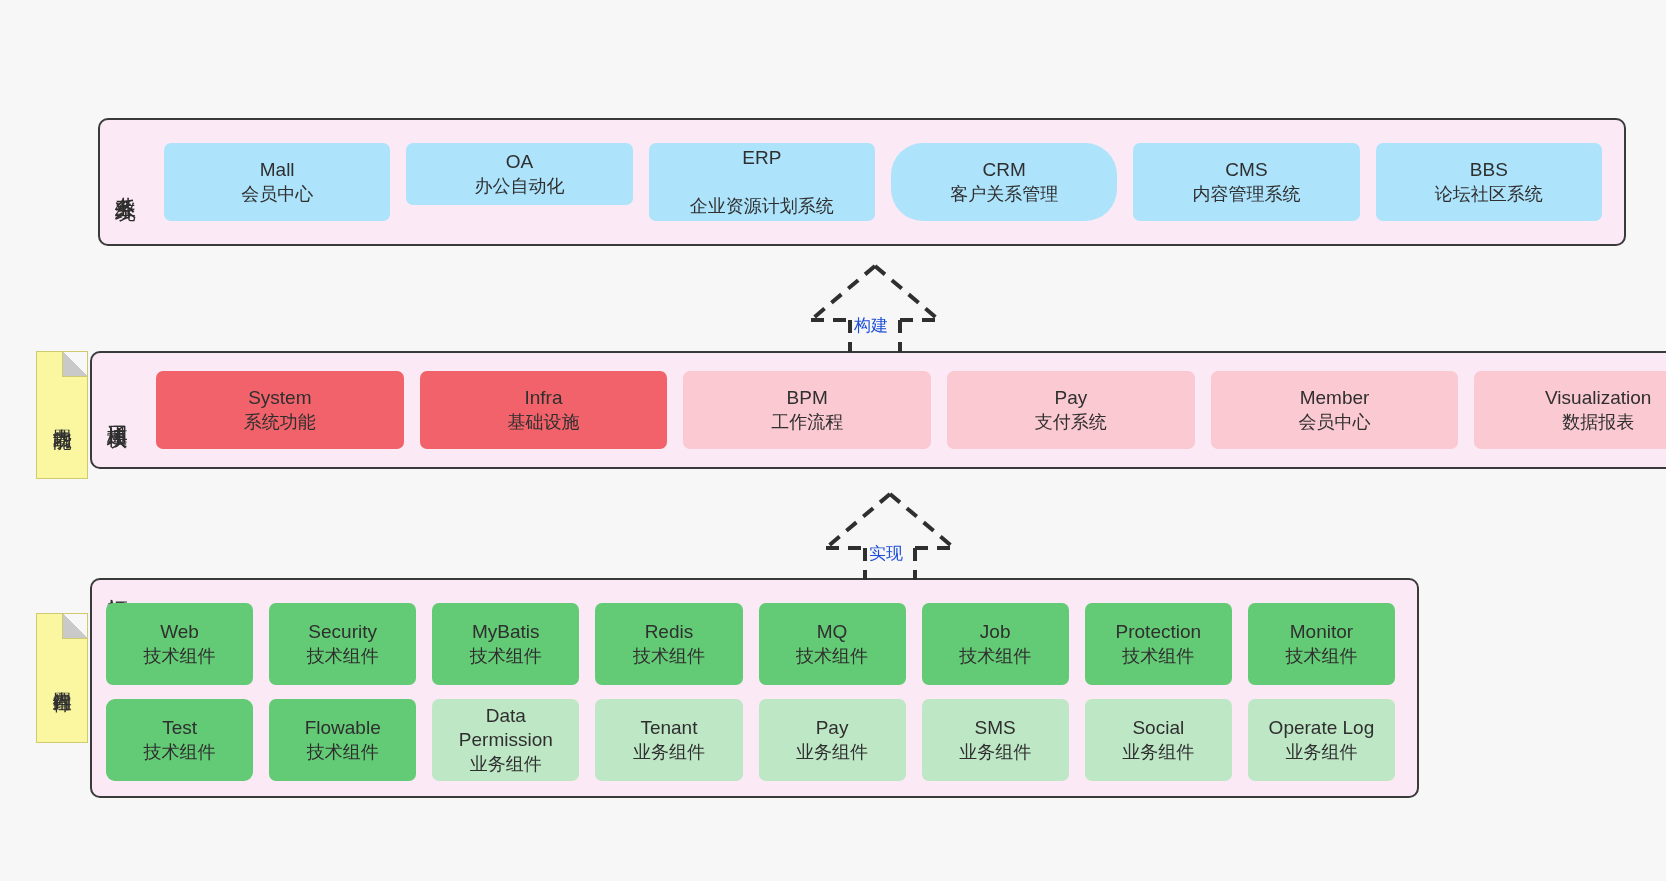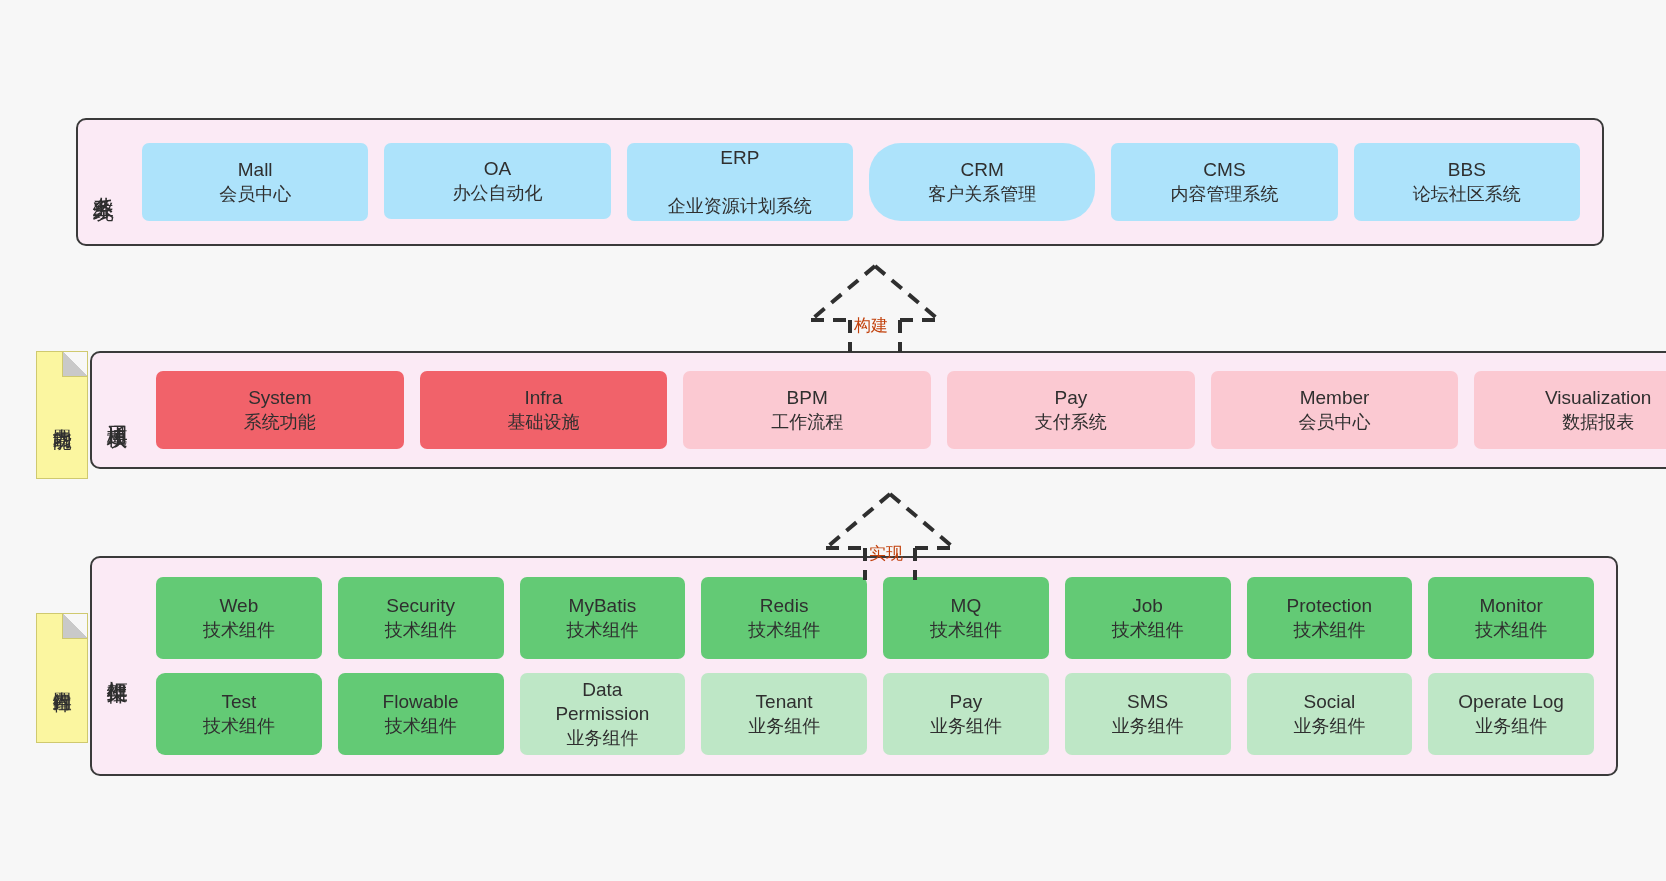--- a/index.html
+++ b/index.html
@@ -111,43 +111,43 @@
 
   
   .arrow {
     position: absolute;
     z-index: 2;
   }
   .arrow svg { display: block; overflow: visible; }
   .arrow-label {
     position: absolute;
     font-size: 17px;
-    color: #c2410c;
+    color: #1d4ed8;
     background: transparent;
     white-space: nowrap;
     user-select: none;
   }
 </style>
 </head>
 <body>
 
 <div id="canvas">
 
-  <div class="layer" id="layer-business" style="left:76px; top:118px; width:1528px; height:128px;">
+  <div class="layer" id="layer-business" style="left:98px; top:118px; width:1528px; height:128px;">
     <div class="layer-title">业务系统</div>
     <div class="layer-body">
       <div class="row">
         <div class="cellwrap">
           <div class="node blue" style="height:78px;">
             <span class="t1">Mall</span>
             <span class="t2">会员中心</span>
           </div>
         </div>
         <div class="cellwrap">
-          <div class="node blue" style="height:76px;">
+          <div class="node blue" style="height:62px;">
             <span class="t1">OA</span>
             <span class="t2">办公自动化</span>
           </div>
         </div>
         <div class="cellwrap">
           <div class="node blue" style="height:78px;gap:24px;">
             <span class="t1">ERP</span>
             <span class="t2">企业资源计划系统</span>
           </div>
         </div>
@@ -246,21 +246,21 @@
         <path d="M 100 58 L 100 90"></path>
       </g>
     </svg>
     <div class="arrow-label" style="left:54px; top:52px;">实现</div>
   </div>
 
   <div class="note" style="left:36px; top:613px; width:52px; height:130px;">
     <span>内置组件</span>
   </div>
 
-  <div class="layer" id="layer-framework" style="left:90px; top:556px; width:1528px; height:220px;">
+  <div class="layer" id="layer-framework" style="left:90px; top:578px; width:1329px; height:220px;flex-direction:column;">
     <div class="layer-title">框架组件</div>
     <div class="layer-body">
 
       <div class="row">
         <div class="cellwrap">
           <div class="node green" style="height:82px;">
             <span class="t1">Web</span>
             <span class="t2">技术组件</span>
           </div>
         </div>

